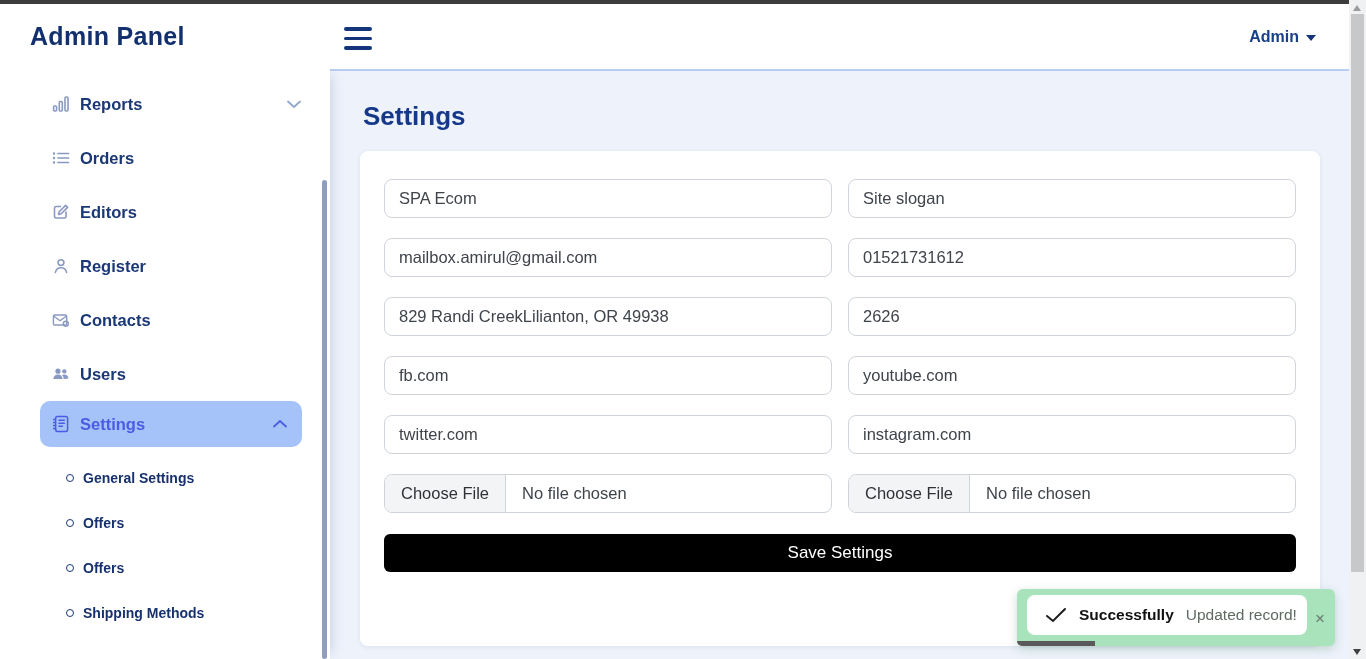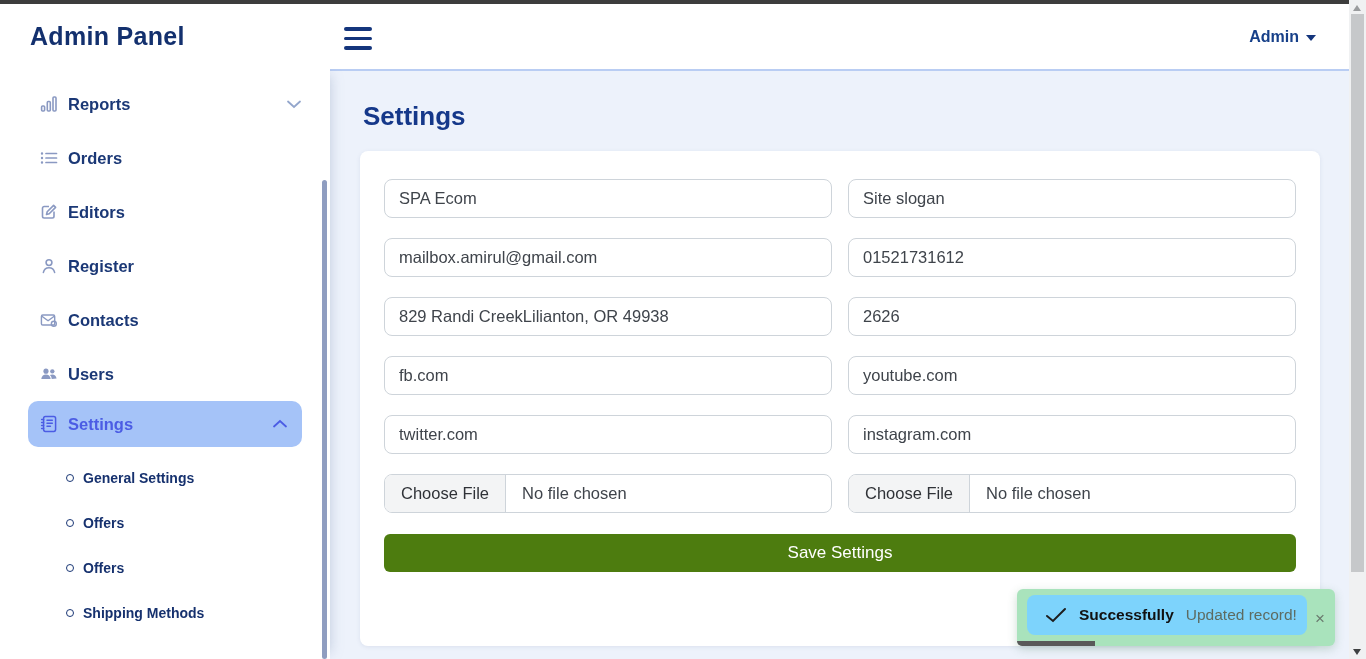--- a/index.html
+++ b/index.html
@@ -15,21 +15,21 @@
   .brand { position:absolute; left:30px; top:18px; font-size:25px; font-weight:bold; color:#13306e; letter-spacing:.3px; }
   .hamburger { position:absolute; left:344px; top:23px; width:28px; height:23px; cursor:pointer; }
   .hamburger span { display:block; width:28px; height:3.5px; background:#14357c; border-radius:2px; margin-bottom:6px; }
   .user-menu { position:absolute; right:33px; top:24px; display:flex; align-items:center; gap:7px; cursor:pointer; }
   .user-menu .label { font-size:16px; font-weight:bold; color:#174089; }
   .caret-down { width:0; height:0; border-left:5px solid transparent; border-right:5px solid transparent; border-top:6px solid #14357c; margin-top:2px; }
 
   
   .sidebar { position:absolute; left:0; top:69px; width:330px; height:590px; background:#fff;
              box-shadow:6px 0 12px -6px rgba(110,130,170,.35); z-index:4; }
-  .nav { list-style:none; padding-top:8px; }
+  .nav { list-style:none; padding-top:8px;margin-left:12px; }
   .nav-item { position:relative; height:54px; display:flex; align-items:center; padding:0 28px 0 40px; cursor:pointer; color:#1b3876; }
   .nav-item .nicon { width:18px; height:18px; color:#8a99c2; flex:0 0 18px; display:flex; align-items:center; }
   .nav-item .nlabel { font-size:16.5px; font-weight:bold; margin-left:10px; }
   .nav-item .chev { margin-left:auto; color:#93a6cc; display:flex; }
   .nav-item.active { margin:0 28px; padding:0 14px 0 12px; height:46px; border-radius:10px; background:#a5c3f8; color:#4b5ce4; }
   .nav-item.active .nicon, .nav-item.active .chev { color:#4b5ce4; }
   .nav-item.active .nlabel { color:#4b5ce4; }
   .subnav { list-style:none; padding:8px 0 0 0; }
   .sub-item { height:45px; display:flex; align-items:center; padding-left:66px; cursor:pointer; }
   .sub-item .bullet { width:8px; height:8px; border:1.6px solid #1b3876; border-radius:50%; flex:0 0 8px; }
@@ -41,27 +41,27 @@
   .page-title { position:absolute; left:33px; top:30px; font-size:26px; font-weight:bold; color:#15388a; }
   .card { position:absolute; left:30px; top:80px; width:960px; height:495px; background:#fff; border-radius:8px;
           box-shadow:0 1px 4px rgba(60,80,130,.10); padding:28px 24px 0 24px; }
   .form-grid { display:grid; grid-template-columns:448px 448px; column-gap:16px; row-gap:20px; }
   .txt-input { width:100%; height:39px; border:1px solid #ced4da; border-radius:8px; padding:0 14px;
                font-size:16.5px; color:#3f444b; font-family:"Liberation Sans", sans-serif; background:#fff; outline:none; }
   .file-input { height:39px; border:1px solid #ced4da; border-radius:8px; display:flex; align-items:center; overflow:hidden; background:#fff; cursor:pointer; }
   .file-btn { height:100%; display:flex; align-items:center; padding:0 16px; background:#f3f4f5; border-right:1px solid #ced4da;
               font-size:16.5px; color:#2f3237; white-space:nowrap; }
   .file-status { padding-left:16px; font-size:16.5px; color:#3f444b; white-space:nowrap; }
-  .save-btn { margin-top:21px; width:912px; height:38px; background:#4d7c0f; color:#fff; border:none; border-radius:6px;
+  .save-btn { margin-top:21px; width:912px; height:38px; background:#000000; color:#fff; border:none; border-radius:6px;
               font-size:17px; font-family:"Liberation Sans", sans-serif; cursor:pointer; display:block; }
 
   
   .toast { position:absolute; left:1017px; top:589px; width:318px; height:57px; background:#a9e3bc; border-radius:6px;
            box-shadow:0 3px 10px rgba(60,120,80,.25); z-index:20; }
-  .toast-inner { position:absolute; left:10px; top:6px; width:280px; height:40px; background:#7dd3fc; border-radius:8px;
+  .toast-inner { position:absolute; left:10px; top:6px; width:280px; height:40px; background:#ffffff; border-radius:8px;
                  display:flex; align-items:center; padding-left:18px; gap:12px; }
   .toast-check { color:#1d1d1d; display:flex; }
   .toast-title { font-size:15.5px; font-weight:bold; color:#111; }
   .toast-msg { font-size:15.5px; color:#5d6b61; }
   .toast-close { position:absolute; right:10px; top:50%; transform:translateY(-50%); font-size:17px; color:#6a7a6e; cursor:pointer; line-height:1; }
   .toast-progress { position:absolute; left:0; bottom:0; width:78px; height:5px; background:#5a5a5a; border-bottom-left-radius:6px; }
 
   
   .win-scrollbar { position:absolute; right:0; top:0; width:17px; height:659px; background:#f0f1f2; z-index:30; }
   .win-scroll-thumb { position:absolute; left:2px; top:14px; width:13px; height:558px; background:#c6c8ca; }

